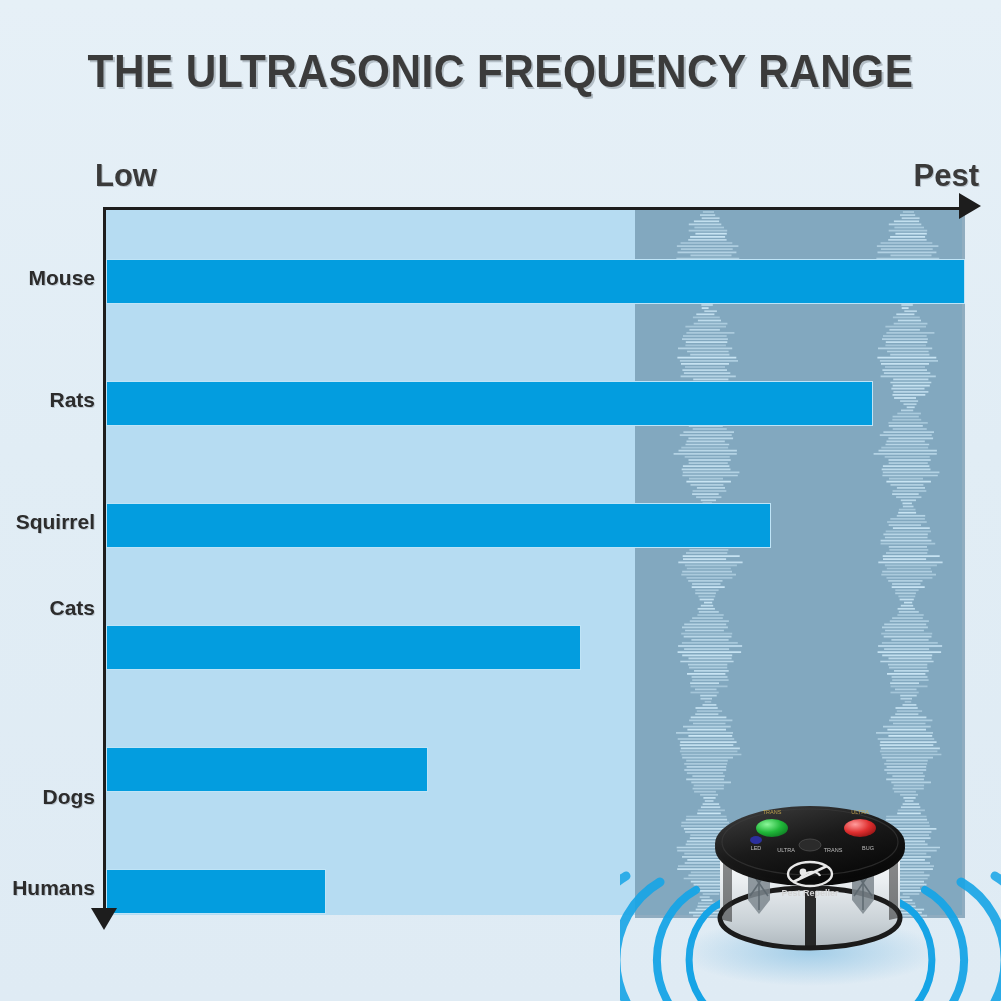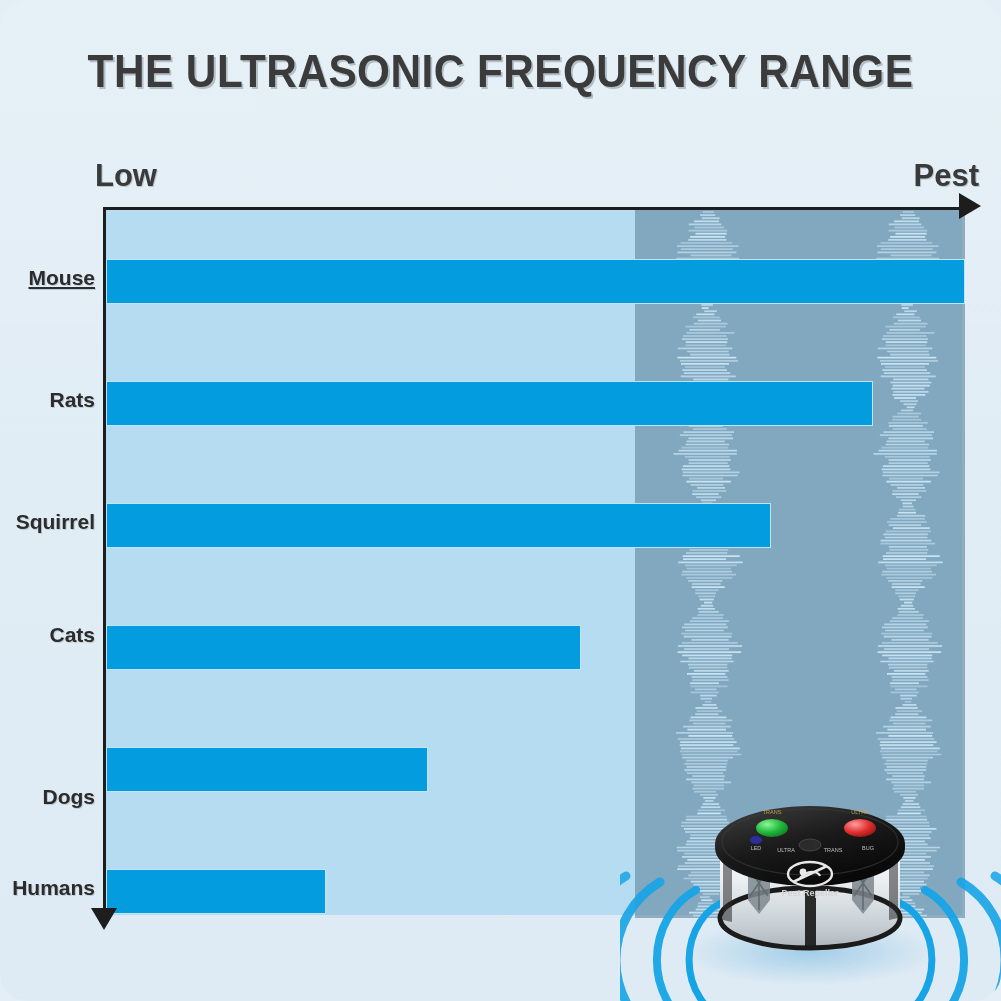--- a/index.html
+++ b/index.html
@@ -12,21 +12,20 @@
     background: #e3eef6;
     font-family: "Liberation Sans", sans-serif;
     overflow: hidden;
   }
   #stage {
     position: relative;
     width: 1001px;
     height: 1001px;
     background: linear-gradient(180deg,#e6f0f7 0%, #e1edf5 45%, #dfebf4 100%);
     overflow: hidden;
-    border-radius: 27px;
   }
 
   
   #title {
     position: absolute;
     left: 0; top: 44px;
     width: 1001px;
     text-align: center;
     font-family: "Liberation Sans", sans-serif;
     font-weight: 700;
@@ -602,24 +601,24 @@
         <div class="bar" style="left: 0px; top: 415px; width: 475px; background: rgb(3, 157, 223);"></div>
         <div class="bar" style="left: 0px; top: 537px; width: 322px; background: rgb(3, 157, 223);"></div>
         <div class="bar" style="left: 0px; top: 659px; width: 220px; background: rgb(3, 157, 223);"></div>
       </div>
   </div>
 
   <div id="arrow-right"></div>
   <div id="arrow-down"></div>
 
   <div id="labels-layer">
-      <div class="bar-label" style="left: -1px; top: 265.5px; text-decoration: underline;">Mouse</div>
+      <div class="bar-label" style="left: -1px; top: 265.5px;">Mouse</div>
       <div class="bar-label" style="left: -1px; top: 387.5px;">Rats</div>
       <div class="bar-label" style="left: -1px; top: 509.5px;">Squirrel</div>
-      <div class="bar-label" style="left: -1px; top: 623px;">Cats</div>
+      <div class="bar-label" style="left: -1px; top: 596px;">Cats</div>
       <div class="bar-label" style="left: -1px; top: 753.5px; margin-top: 31px;">Dogs</div>
       <div class="bar-label" style="left: -1px; top: 875.5px;">Humans</div>
     </div>
 
   <svg id="device" viewBox="0 0 381 231">
     <defs>
       <linearGradient id="bodyGrad" x1="0" y1="0" x2="0" y2="1">
         <stop offset="0%" stop-color="#ffffff"></stop>
         <stop offset="35%" stop-color="#e9edf0"></stop>
         <stop offset="75%" stop-color="#c9d1d6"></stop>

